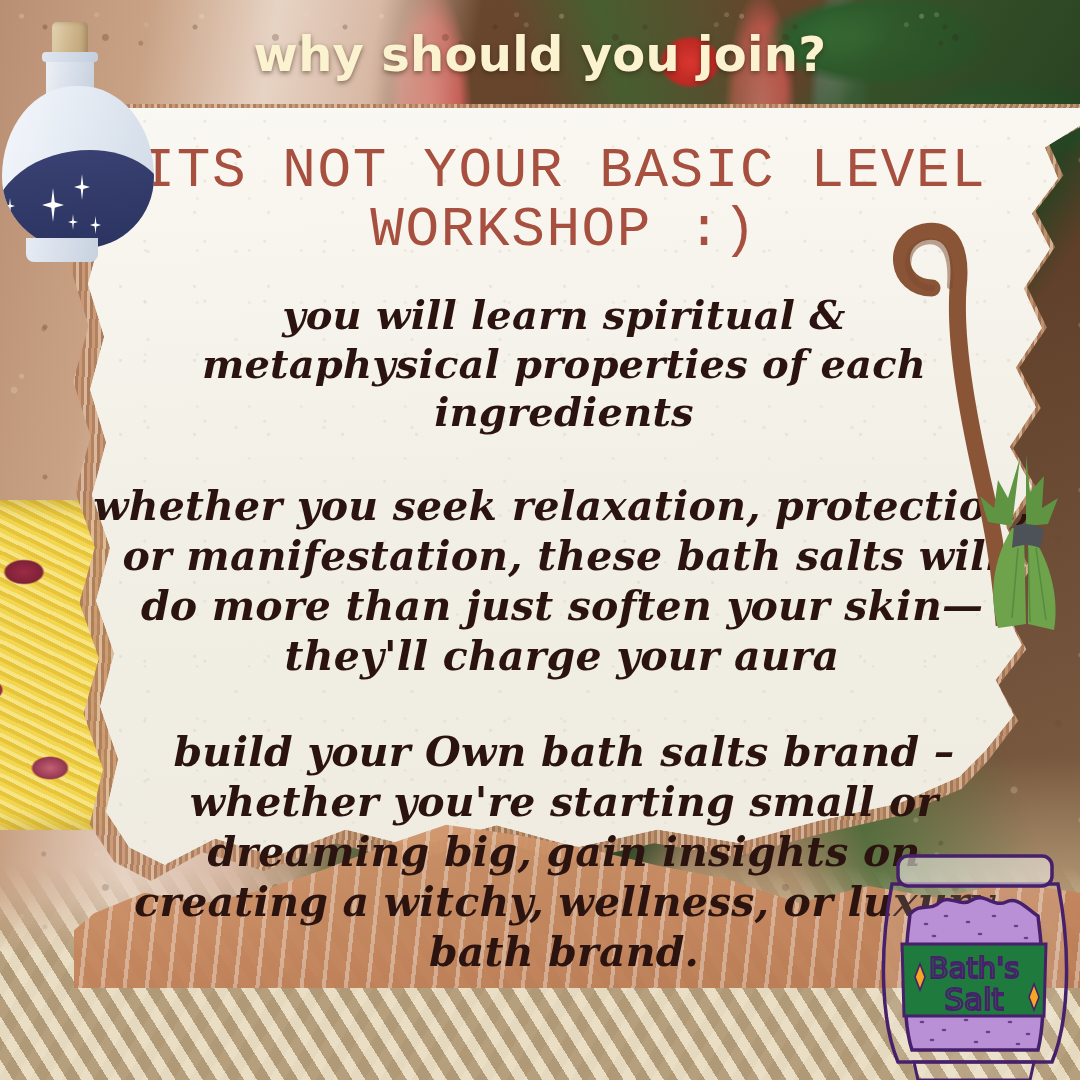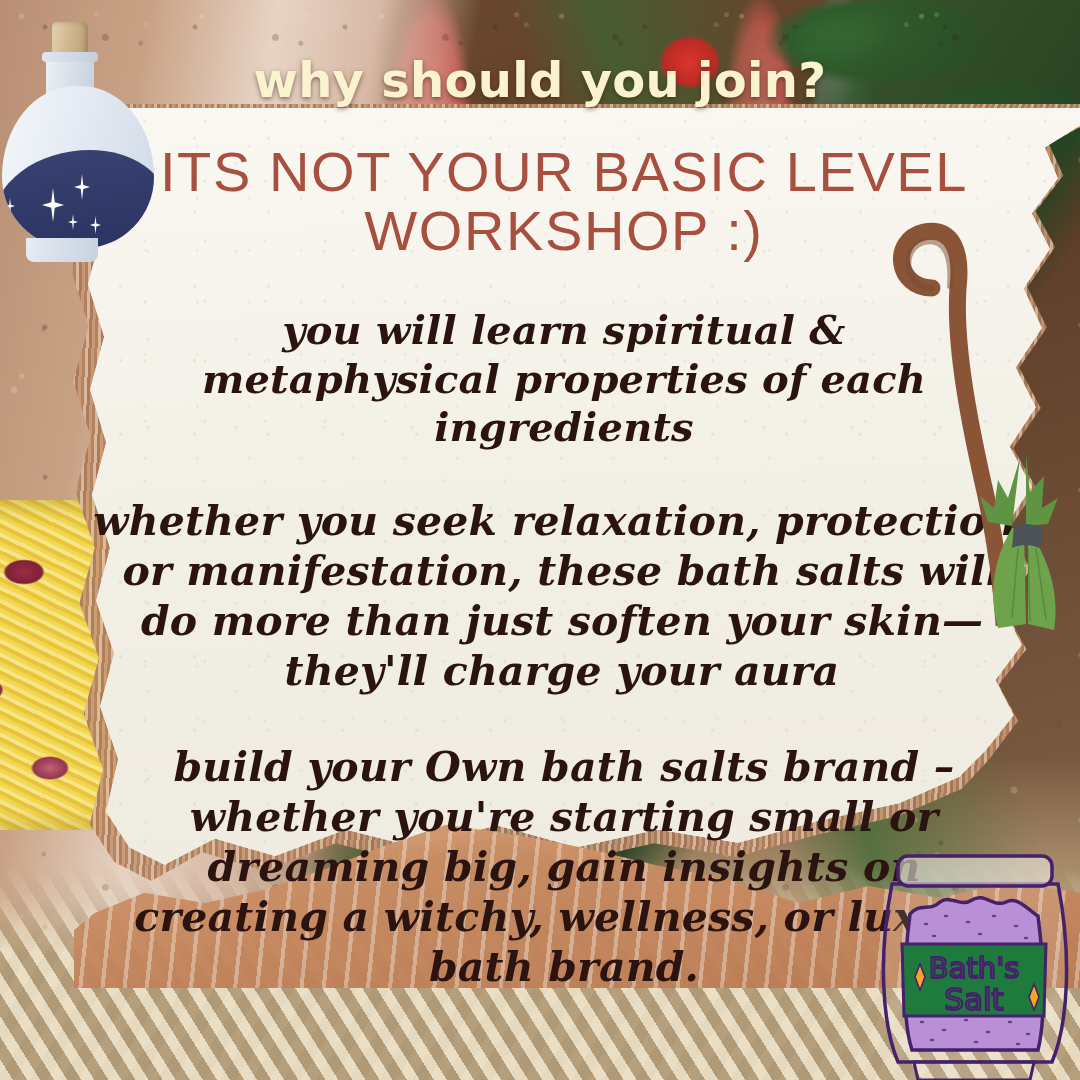--- a/index.html
+++ b/index.html
@@ -190,21 +190,21 @@
     opacity: .96;
   }
 
   
   .banner {
     position: absolute;
     left: 0; top: 0;
     width: 1080px;
     height: 108px;
     display: flex;
-    align-items: flex-end;
+    align-items: center;
     justify-content: center;
   }
   .banner-title {
     font-family: "DejaVu Sans", sans-serif;
     font-weight: bold;
     font-size: 48px;
     letter-spacing: .3px;
     color: #fbf3cf;
     text-shadow: 0 2px 5px rgba(55,30,15,.55);
     white-space: nowrap;
@@ -213,26 +213,26 @@
   
   .content {
     position: absolute;
     left: 104px;
     top: 142px;
     width: 920px;
     text-align: center;
   }
 
   .headline {
-    font-family: Liberation Sans, sans-serif;
+    font-family: Liberation Mono, monospace;
     font-size: 56px;
     line-height: 1.06;
     letter-spacing: 1.6px;
     color: #a8503f;
-    margin-bottom: 45px;
+    margin-bottom: 30px;
   }
 
   .para {
     font-family: "DejaVu Serif", serif;
     font-style: italic;
     font-weight: bold;
     color: #2b1410;
     line-height: 1.22;
     letter-spacing: .2px;
   }

